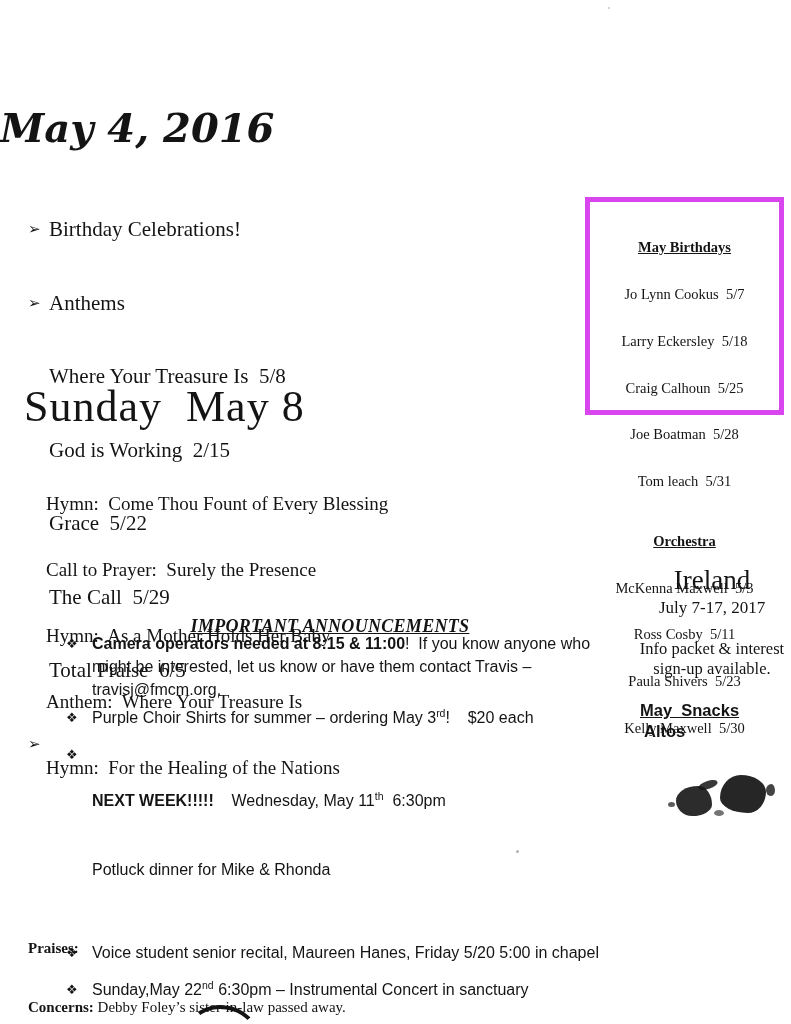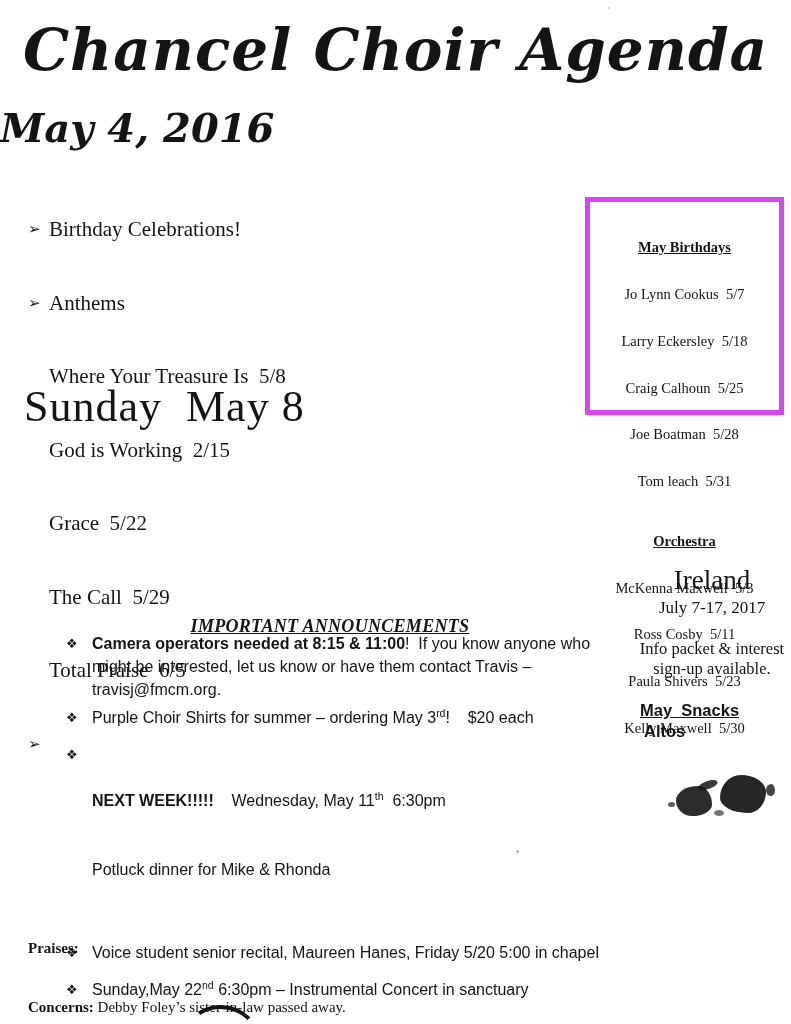--- a/index.html
+++ b/index.html
@@ -101,21 +101,20 @@
   .speck1 { position:absolute; left:516px; top:850px; width:3px; height:3px;
     background:#8a8a8a; border-radius:50%; opacity:.65; }
   .speck2 { position:absolute; left:608px; top:7px; width:2px; height:2px;
     background:#9a9a9a; border-radius:50%; opacity:.6; }
 </style>
 </head>
 <body>
 
 <div class="page">
 
-  <div class="title">Chancel Choir Agenda</div>
   <div class="date">May 4, 2016</div>
 
   <div class="agenda pre">
     <div class="arrow-row">
       <span class="arrow">➢</span>
       <span>Birthday Celebrations!</span>
     </div>
     <div class="arrow-row">
       <span class="arrow">➢</span>
       <span>Anthems</span>
@@ -139,20 +138,27 @@
     <div>Tom leach  5/31</div>
     <div class="bbox-h orch">Orchestra</div>
     <div>McKenna Maxwell  5/3</div>
     <div>Ross Cosby  5/11</div>
     <div>Paula Shivers  5/23</div>
     <div>Kelly Maxwell  5/30</div>
   </div>
 
   <div class="sunday pre">Sunday  May 8</div>
 
+  <div class="hymns pre">
+    <div>Hymn:  Come Thou Fount of Every Blessing</div>
+    <div>Call to Prayer:  Surely the Presence</div>
+    <div>Hymn:  As a Mother Holds Her Baby</div>
+    <div>Anthem:  Where Your Treasure Is</div>
+    <div>Hymn:  For the Healing of the Nations</div>
+  </div>
 
   <div class="ann-head">IMPORTANT ANNOUNCEMENTS</div>
 
   <div class="anns">
     <div class="ann tight">
       <span class="dia">❖</span>
       <div class="pre"><b>Camera operators needed at 8:15 &amp; 11:00</b><span>!  If you know anyone who might be interested, let us know or have them contact Travis – travisj@fmcm.org.</span></div>
     </div>
     <div class="ann">
       <span class="dia">❖</span>

